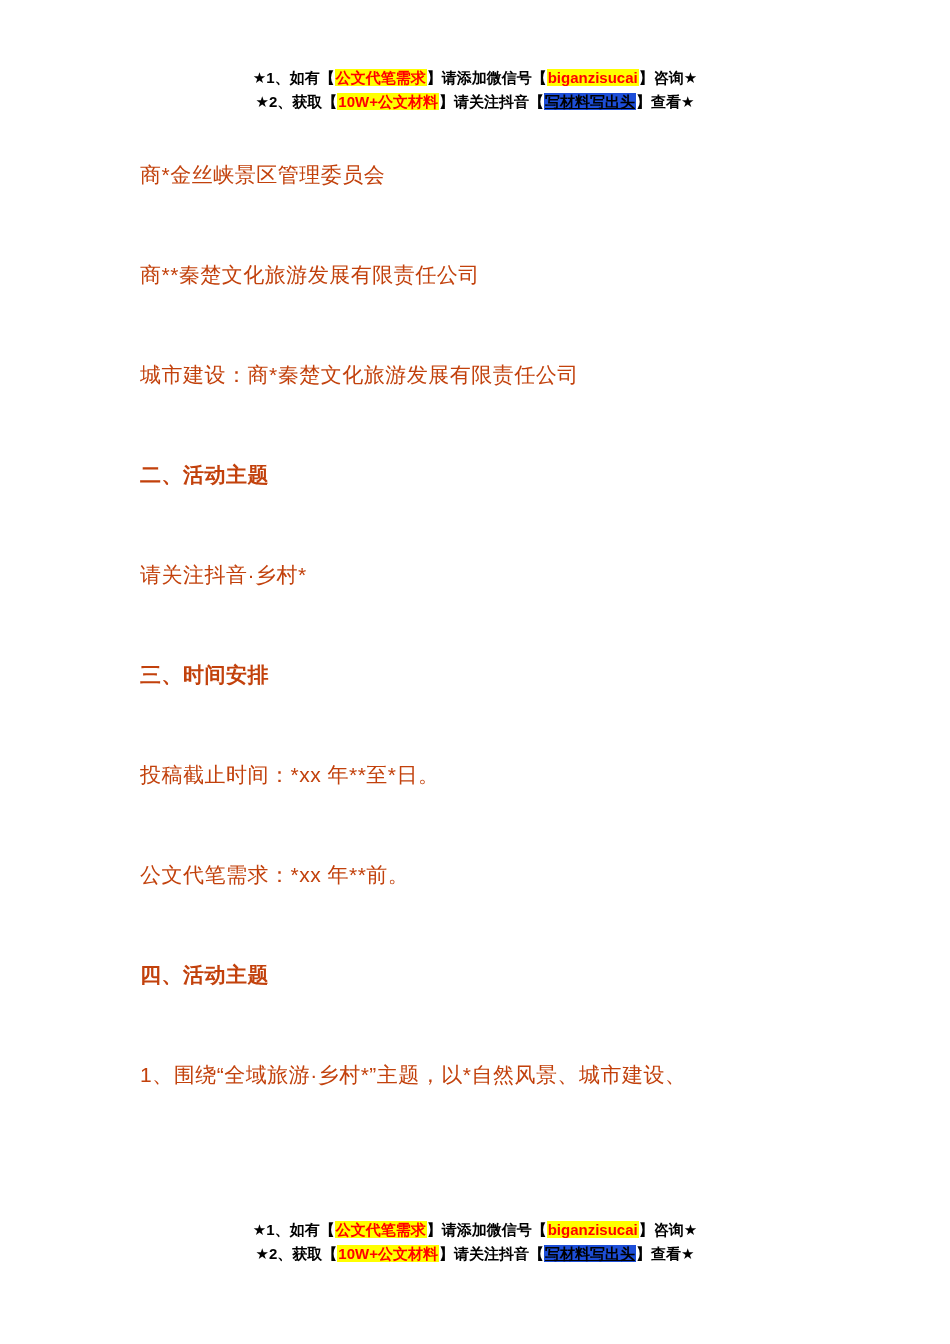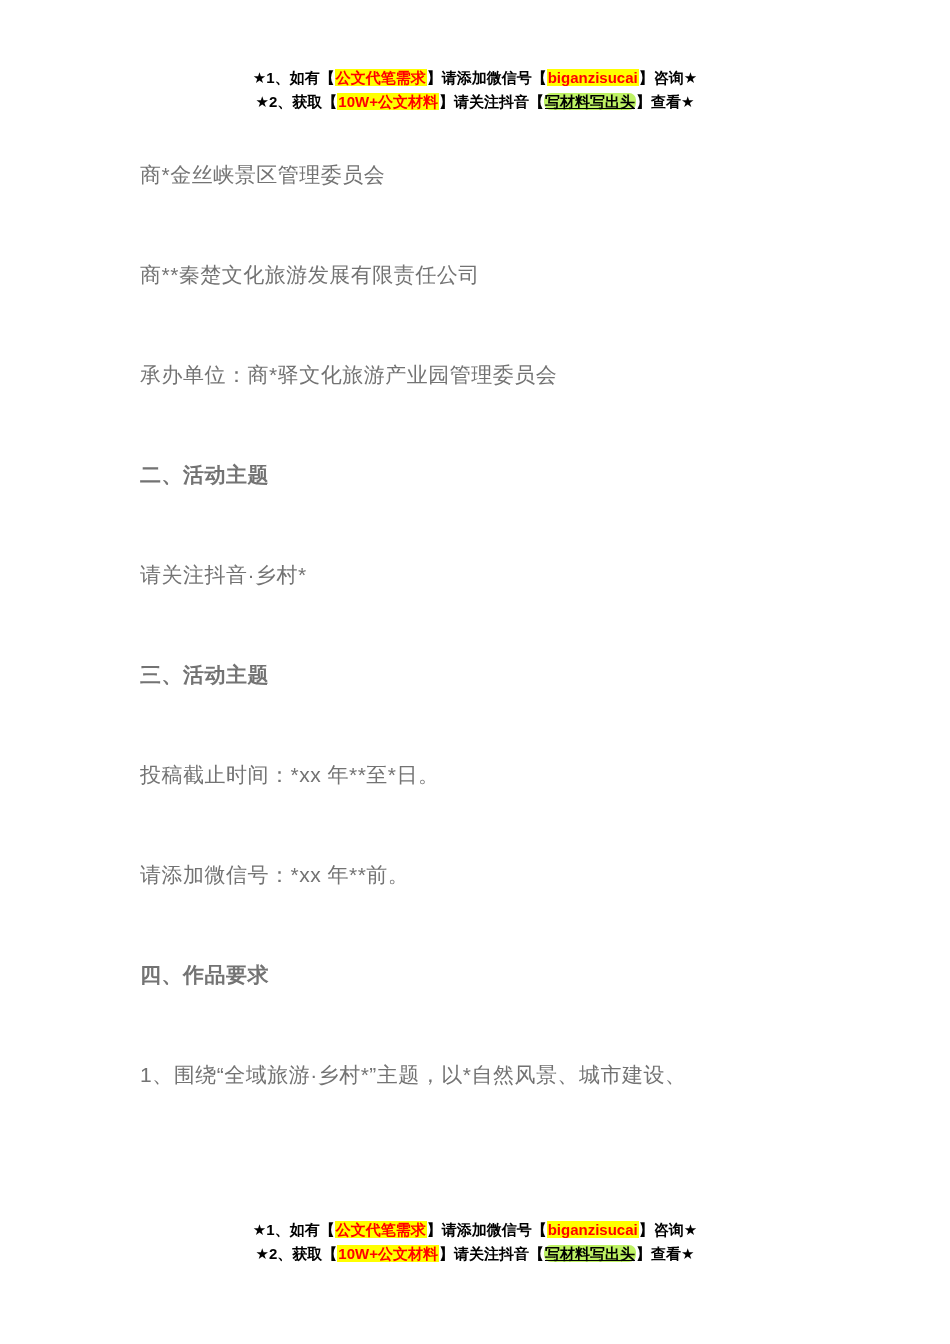--- a/index.html
+++ b/index.html
@@ -42,41 +42,40 @@
     letter-spacing: 0px;
   }
 
   .hl-yellow-red {
     background: #ffff00;
     color: #ff0000;
     font-weight: bold;
     padding: 0 1px;
   }
   .hl-yellow-black {
-    background: #bef264;
+    background: #1d4ed8;
     color: #000000;
     font-weight: bold;
     padding: 0 1px;
     text-decoration: underline;
-    border-radius: 7px;
   }
   .plain { color: #000000; }
 
   
   .doc-body {
     position: absolute;
     left: 140px;
     top: 160px;
     width: 700px;
   }
   .para {
     font-size: 21px;
     line-height: 30px;
     margin: 0 0 70px 0;
-    color: #737373;
+    color: #c2410c;
     letter-spacing: 0.5px;
     white-space: nowrap;
   }
   .para.heading {
     font-weight: bold;
   }
   .para.last {
     margin-bottom: 4px;
   }
 </style>
@@ -86,27 +85,27 @@
 <div class="page">
 
   <div class="promo promo-top">
     <span class="promo-line"><span class="plain">★1、如有【</span><span class="hl-yellow-red">公文代笔需求</span><span class="plain">】请添加微信号【</span><span class="hl-yellow-red">biganzisucai</span><span class="plain">】咨询★</span></span>
     <span class="promo-line"><span class="plain">★2、获取【</span><span class="hl-yellow-red">10W+公文材料</span><span class="plain">】请关注抖音【</span><span class="hl-yellow-black">写材料写出头</span><span class="plain">】查看★</span></span>
   </div>
 
   <div class="doc-body">
     <p class="para">商*金丝峡景区管理委员会</p>
     <p class="para">商**秦楚文化旅游发展有限责任公司</p>
-    <p class="para">承办单位：商*驿文化旅游产业园管理委员会</p>
+    <p class="para">城市建设：商*秦楚文化旅游发展有限责任公司</p>
     <p class="para heading">二、活动主题</p>
     <p class="para">请关注抖音·乡村*</p>
-    <p class="para heading">三、活动主题</p>
+    <p class="para heading">三、时间安排</p>
     <p class="para">投稿截止时间：*xx 年**至*日。</p>
-    <p class="para">请添加微信号：*xx 年**前。</p>
-    <p class="para heading">四、作品要求</p>
+    <p class="para">公文代笔需求：*xx 年**前。</p>
+    <p class="para heading">四、活动主题</p>
     <p class="para last">1、围绕“全域旅游·乡村*”主题，以*自然风景、城市建设、</p>
   </div>
 
   <div class="promo promo-bottom">
     <span class="promo-line"><span class="plain">★1、如有【</span><span class="hl-yellow-red">公文代笔需求</span><span class="plain">】请添加微信号【</span><span class="hl-yellow-red">biganzisucai</span><span class="plain">】咨询★</span></span>
     <span class="promo-line"><span class="plain">★2、获取【</span><span class="hl-yellow-red">10W+公文材料</span><span class="plain">】请关注抖音【</span><span class="hl-yellow-black">写材料写出头</span><span class="plain">】查看★</span></span>
   </div>
 
 </div>
 

